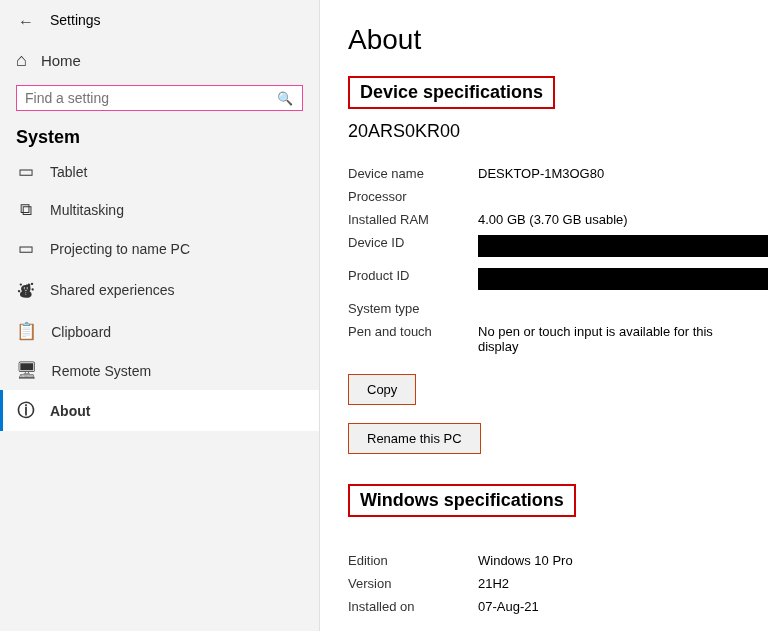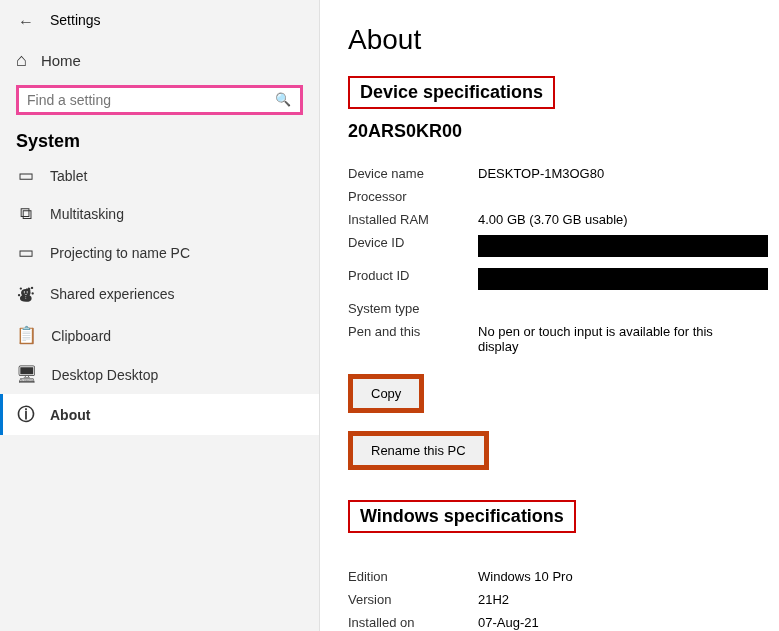--- a/index.html
+++ b/index.html
@@ -36,22 +36,22 @@
       display: flex; align-items: center; gap: 14px;
       padding: 10px 16px;
       cursor: pointer;
       font-size: 15px;
       color: #333;
     }
     .sidebar-home-icon { font-size: 18px; }
 
     .search-box {
       margin: 4px 16px 8px 16px;
-      display: flex; 
-      border: 3px solid #ec4899;
+      display: flex; align-items: center;
+      border: 1px solid #ec4899;
       background: #fff;
       padding: 4px 8px;
       gap: 6px;
     }
     .search-box input {
       border: none; outline: none; flex: 1; font-size: 14px; background: transparent; color: #333;
     }
     .search-icon { color: #555; font-size: 13px; }
 
     .section-label {
@@ -94,21 +94,21 @@
       border: 2px solid #c00;
       display: inline-block;
       padding: 4px 10px;
       font-size: 18px;
       font-weight: 700;
       margin-bottom: 12px;
       color: #000;
     }
     .device-name-big {
       font-size: 18px;
-      font-weight: 700;
+      font-weight: 400;
       margin-bottom: 12px;
       color: #000;
     }
     .spec-table { width: 100%; margin-bottom: 16px; margin-top: 20px; }
     .spec-row {
       display: flex;
       padding: 4px 0;
       font-size: 13px;
       align-items: flex-start;
     }
@@ -121,21 +121,21 @@
       color: #000;
       flex: 1;
     }
     .redacted-block {
       background: #000;
       width: 290px;
       height: 22px;
       display: inline-block;
     }
     .btn {
-      border: 5px solid #c2410c;
+      border: 1px solid #c2410c;
       background: #f0f0f0;
       padding: 7px 18px;
       font-size: 13px;
       cursor: pointer;
       margin-right: 8px;
       margin-bottom: 10px;
       color: #000;
     }
 
     
@@ -178,21 +178,21 @@
   <div class="nav-item">
     <span class="nav-icon">⛇</span>
     <span>Shared experiences</span>
   </div>
   <div class="nav-item">
     <span class="nav-icon">📋</span>
     <span>Clipboard</span>
   </div>
   <div class="nav-item">
     <span class="nav-icon">🖥</span>
-    <span>Desktop Desktop</span>
+    <span>Remote System</span>
   </div>
   <div class="nav-item active">
     <span class="nav-icon">ⓘ</span>
     <span>About</span>
   </div>
 </div>
 
 <div class="main">
   <h1 class="page-title">About</h1>
 
@@ -217,21 +217,21 @@
       <span class="spec-value"><span class="redacted-block"></span></span>
     </div>
     <div class="spec-row">
       <span class="spec-label">Product ID</span>
       <span class="spec-value"><span class="redacted-block"></span></span>
     </div>
     <div class="spec-row">
       <span class="spec-label">System type</span>
     </div>
     <div class="spec-row">
-      <span class="spec-label">Pen and this</span>
+      <span class="spec-label">Pen and touch</span>
       <span class="spec-value">No pen or touch input is available for this display</span>
     </div>
   </div>
 
   <div style="margin-bottom: 8px;">
     <button class="btn">Copy</button>
   </div>
   <div style="margin-bottom: 20px;">
     <button class="btn">Rename this PC</button>
   </div>

